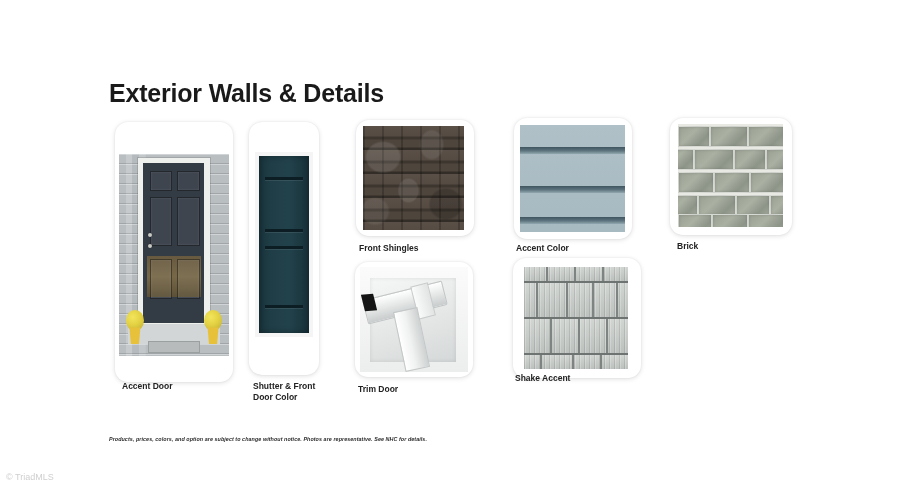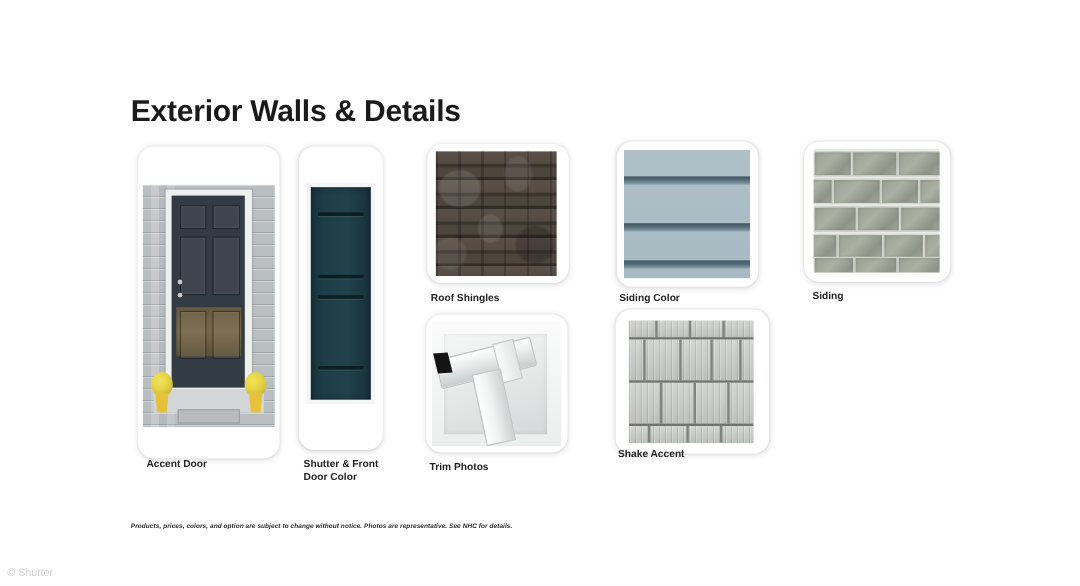--- a/index.html
+++ b/index.html
@@ -423,34 +423,34 @@
   </div>
 
   <div class="tile" style="left:356px; top:120px; width:118px; height:130px;">
     <div class="tile-card" style="width:118px; height:116px;">
       <div class="tile-media" style="left:7px; top:6px; width:101px; height:104px;">
         <div class="shingle-photo">
           <div class="shingle-mottle"></div>
         </div>
       </div>
     </div>
-    <div class="tile-label" style="left:3px; top:123px;">Roof Shingles</div>
+    <div class="tile-label" style="left:3px; top:123px;">Front Shingles</div>
   </div>
 
   <div class="tile" style="left:514px; top:118px; width:118px; height:135px;">
     <div class="tile-card" style="width:118px; height:121px;">
       <div class="tile-media" style="left:6px; top:7px; width:105px; height:107px;">
         <div class="siding-photo">
           <div class="siding-shadow" style="top:22px;"></div>
           <div class="siding-shadow" style="top:61px;"></div>
           <div class="siding-shadow" style="top:92px;"></div>
         </div>
       </div>
     </div>
-    <div class="tile-label" style="left:2px; top:125px;">Siding Color</div>
+    <div class="tile-label" style="left:2px; top:125px;">Accent Color</div>
   </div>
 
   <div class="tile" style="left:670px; top:118px; width:122px; height:135px;">
     <div class="tile-card" style="width:122px; height:117px;">
       <div class="tile-media" style="left:8px; top:6px; width:105px; height:103px;">
         <div class="brick-photo">
           <div class="brick-row" style="top:0px;">
             <div class="brick-unit" style="left:0px;  width:30px;"></div>
             <div class="brick-unit" style="left:32px; width:36px;"></div>
             <div class="brick-unit" style="left:70px; width:35px;"></div>
@@ -473,36 +473,36 @@
             <div class="brick-unit" style="left:92px;  width:26px;"></div>
           </div>
           <div class="brick-row" style="top:88px;">
             <div class="brick-unit" style="left:0px;  width:32px;"></div>
             <div class="brick-unit" style="left:34px; width:34px;"></div>
             <div class="brick-unit" style="left:70px; width:35px;"></div>
           </div>
         </div>
       </div>
     </div>
-    <div class="tile-label" style="left:7px; top:123px;">Siding</div>
+    <div class="tile-label" style="left:7px; top:123px;">Brick</div>
   </div>
 
   <div class="tile" style="left:355px; top:262px; width:118px; height:130px;">
     <div class="tile-card" style="width:118px; height:115px;">
       <div class="tile-media" style="left:5px; top:5px; width:108px; height:105px;">
         <div class="trim-photo">
           <div class="trim-board"></div>
           <div class="trim-gutter"></div>
           <div class="trim-gutter-end"></div>
           <div class="trim-elbow"></div>
           <div class="trim-downspout"></div>
         </div>
       </div>
     </div>
-    <div class="tile-label" style="left:3px; top:122px;">Trim Photos</div>
+    <div class="tile-label" style="left:3px; top:122px;">Trim Door</div>
   </div>
 
   <div class="tile" style="left:513px; top:258px; width:128px; height:135px;">
     <div class="tile-card" style="width:128px; height:120px;">
       <div class="tile-media" style="left:11px; top:9px; width:104px; height:102px;">
         <div class="shake-photo">
           <div class="shake-course" style="top:0px;  height:14px;">
             <div class="shake-seam" style="left:22px;"></div>
             <div class="shake-seam" style="left:50px;"></div>
             <div class="shake-seam" style="left:78px;"></div>
@@ -523,15 +523,15 @@
             <div class="shake-seam" style="left:48px;"></div>
             <div class="shake-seam" style="left:76px;"></div>
           </div>
         </div>
       </div>
     </div>
     <div class="tile-label" style="left:2px; top:115px;">Shake Accent</div>
   </div>
 
   <div id="disclaimer">Products, prices, colors, and option are subject to change without notice. Photos are representative. See NHC for details.</div>
-  <div id="watermark">© Shutter</div>
+  <div id="watermark">© TriadMLS</div>
 
 </div>
 
 </body></html>

